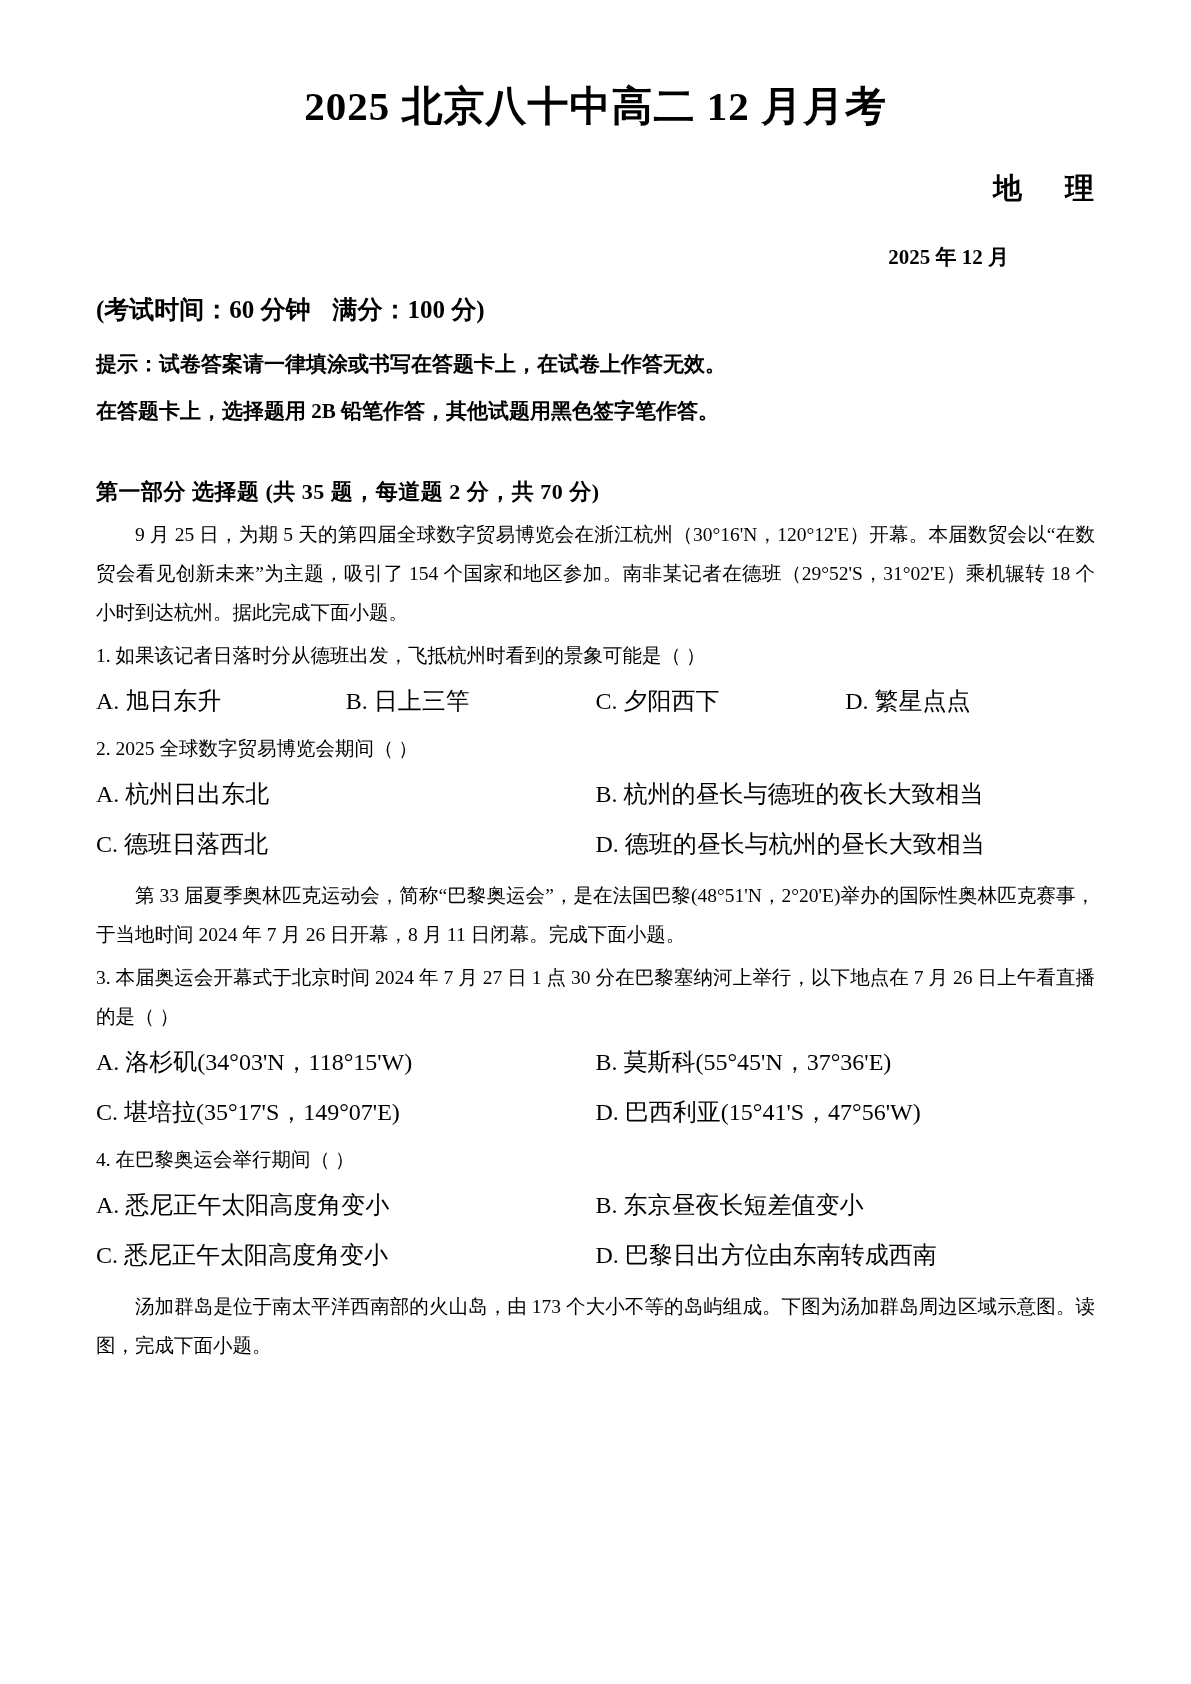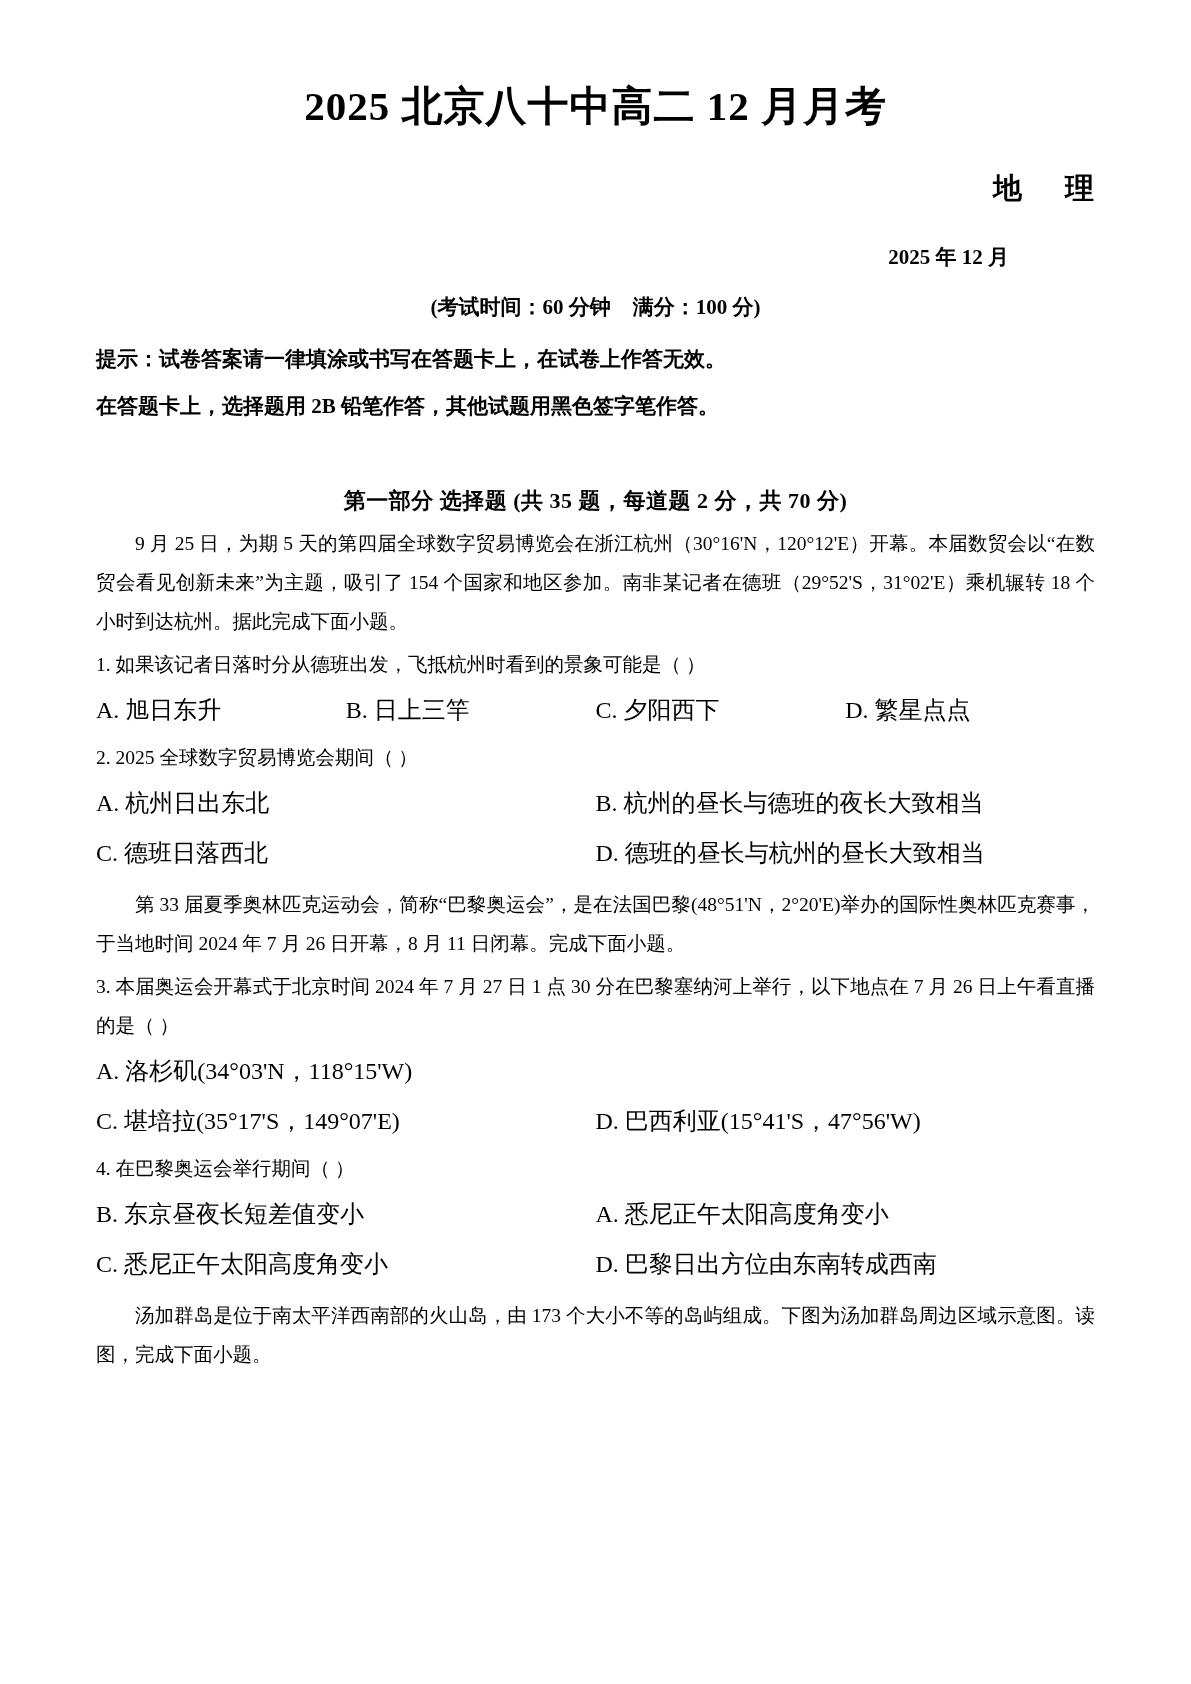--- a/index.html
+++ b/index.html
@@ -42,43 +42,43 @@
     width: 42px;
   }
   .doc-date {
     text-align: right;
     font-size: 21px;
     font-weight: bold;
     margin-top: 34px;
     padding-right: 86px;
   }
   .exam-meta {
-    text-align: center;
-    font-size: 21px;
+    text-align: left;
+    font-size: 25px;
     font-weight: bold;
     margin-top: 22px;
   }
   .exam-meta .mid-gap {
     display: inline-block;
     width: 22px;
   }
   .notice {
     font-size: 21px;
     font-weight: bold;
     margin-top: 22px;
     line-height: 1.55;
   }
   .notice.second {
     margin-top: 14px;
   }
   .section-head {
-    text-align: center;
+    text-align: left;
     font-size: 22px;
     font-weight: bold;
-    margin-top: 64px;
+    margin-top: 50px;
     letter-spacing: 0.5px;
   }
   .passage {
     font-size: 19.5px;
     line-height: 2.0;
     text-indent: 2em;
     margin-top: 8px;
     text-align: justify;
     text-justify: inter-ideograph;
   }
@@ -150,30 +150,31 @@
   <div class="options cols2">
     <div class="opt">C. 德班日落西北</div>
     <div class="opt">D. 德班的昼长与杭州的昼长大致相当</div>
   </div>
 
   <div class="passage">第 33 届夏季奥林匹克运动会，简称“巴黎奥运会”，是在法国巴黎(48°51'N，2°20'E)举办的国际性奥林匹克赛事，于当地时间 2024 年 7 月 26 日开幕，8 月 11 日闭幕。完成下面小题。</div>
 
   <div class="question">3. 本届奥运会开幕式于北京时间 2024 年 7 月 27 日 1 点 30 分在巴黎塞纳河上举行，以下地点在 7 月 26 日上午看直播的是（    ）</div>
   <div class="options cols2">
     <div class="opt">A. 洛杉矶(34°03'N，118°15'W)</div>
+    <div class="opt">B. 莫斯科(55°45'N，37°36'E)</div>
   </div>
   <div class="options cols2">
     <div class="opt">C. 堪培拉(35°17'S，149°07'E)</div>
     <div class="opt">D. 巴西利亚(15°41'S，47°56'W)</div>
   </div>
 
   <div class="question">4. 在巴黎奥运会举行期间（    ）</div>
   <div class="options cols2">
+    <div class="opt">A. 悉尼正午太阳高度角变小</div>
     <div class="opt">B. 东京昼夜长短差值变小</div>
-    <div class="opt">A. 悉尼正午太阳高度角变小</div>
   </div>
   <div class="options cols2">
     <div class="opt">C. 悉尼正午太阳高度角变小</div>
     <div class="opt">D. 巴黎日出方位由东南转成西南</div>
   </div>
 
   <div class="passage">汤加群岛是位于南太平洋西南部的火山岛，由 173 个大小不等的岛屿组成。下图为汤加群岛周边区域示意图。读图，完成下面小题。</div>
 
   <div class="blank-area"></div>
 

